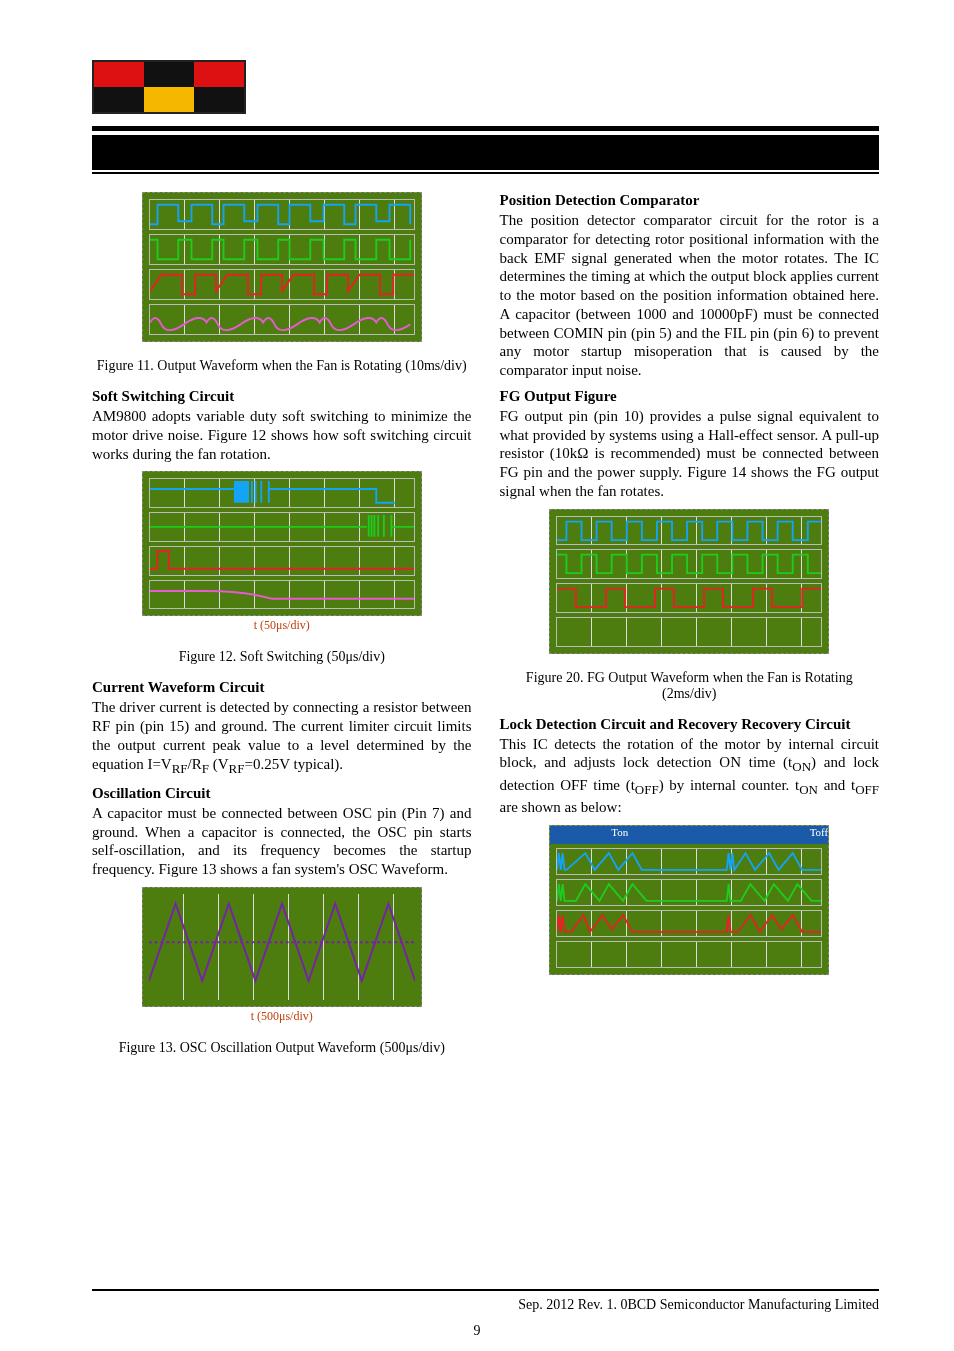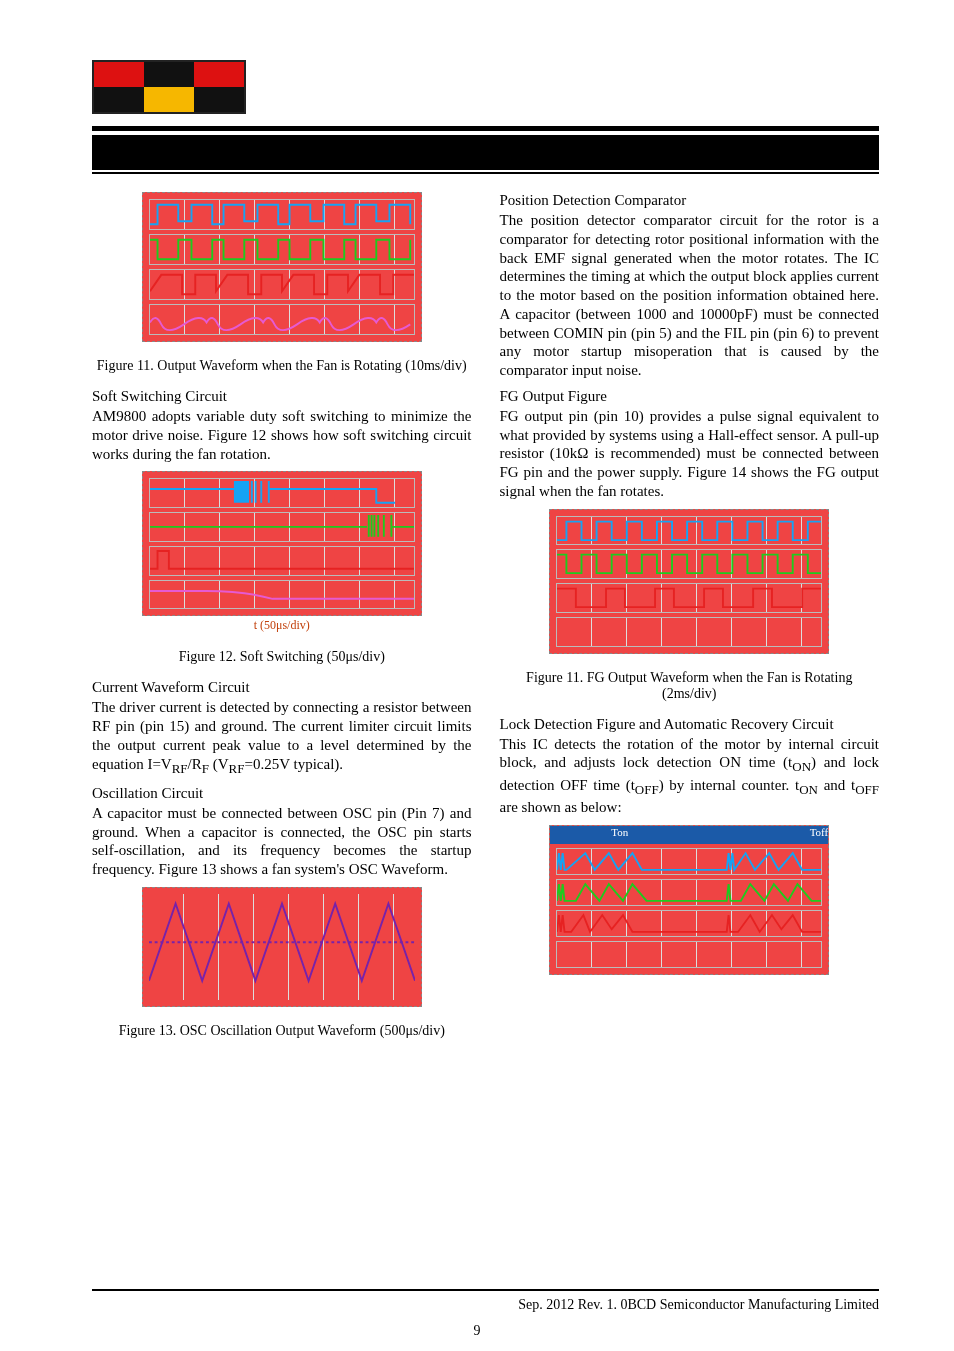--- a/index.html
+++ b/index.html
@@ -46,29 +46,29 @@
     column-count: 2;
     column-gap: 28px;
   }
   .cols p, .cols div { break-inside: avoid-column; }
   .para {
     text-align: justify;
     margin: 0 0 8px 0;
     line-height: 1.25;
   }
   .caption { text-align: center; font-size: 14px; margin: 16px 0 14px 0; }
-  .subhead { font-weight: normal; margin: 6px 0 2px 0; }
+  .subhead { font-weight: bold; margin: 6px 0 2px 0; }
 
   
   .fig {
     width: 280px;
     margin: 0 auto 0 auto;
     border: 1px dashed #888;
     box-sizing: border-box;
-    background: #ef4444;
+    background: #4d7c0f;
     position: relative;
   }
   .fig-inner { position:absolute; inset:6px; display:flex; flex-direction:column; gap:4px; }
   .trace { flex:1; position:relative; overflow:hidden; border:1px solid #bbb; background: repeating-linear-gradient(90deg, #0000 0, #0000 34px, #ddd 34px, #ddd 35px); }
   .trace svg { position:absolute; inset:0; width:100%; height:100%; }
   .blue path{stroke:#15a3f4;}
   .green path{stroke:#1ecb1e;}
   .red path{stroke:#e62222;}
   .pink path{stroke:#e65ad2;}
   .trace path{fill:none; stroke-width:2;}
@@ -180,20 +180,21 @@
       <div class="fig" style="height:120px; border-style:dashed;">
         <div class="fig-inner">
           <div class="trace tri" style="border:0;">
               <svg viewBox="0 0 280 110" preserveAspectRatio="none">
             <path d="M0 90 L28 10 L56 90 L84 10 L112 90 L140 10 L168 90 L196 10 L224 90 L252 10 L280 90"></path>
             <path d="M0 50 L280 50" stroke="#bbb" stroke-dasharray="3 3"></path>
           </svg>
             </div>
         </div>
       </div>
+      <div class="xaxis">t (500μs/div)</div>
       <div class="caption">Figure 13. OSC Oscillation Output Waveform (500μs/div)</div>
     </div>
 
     <div class="subhead">Position Detection Comparator</div>
     <p class="para">The position detector comparator circuit for the rotor is a comparator for detecting rotor positional information with the back EMF signal generated when the motor rotates. The IC determines the timing at which the output block applies current to the motor based on the position information obtained here. A capacitor (between 1000 and 10000pF) must be connected between COMIN pin (pin 5) and the FIL pin (pin 6) to prevent any motor startup misoperation that is caused by the comparator input noise.</p>
 
     <div class="subhead">FG Output Figure</div>
     <p class="para">FG output pin (pin 10) provides a pulse signal equivalent to what provided by systems using a Hall-effect sensor. A pull-up resistor (10kΩ is recommended) must be connected between FG pin and the power supply. Figure 14 shows the FG output signal when the fan rotates.</p>
 
     <div>
@@ -212,24 +213,24 @@
           <div class="trace red">
               <svg viewBox="0 0 280 30" preserveAspectRatio="none">
                 <path d="M0 5 L20 5 L20 25 L52 25 L52 5 L72 5 L72 25 L104 25 L104 5 L124 5 L124 25 L156 25 L156 5 L176 5 L176 25 L208 25 L208 5 L228 5 L228 25 L260 25 L260 5 L280 5"></path>
               </svg>
             </div>
           <div class="trace">
               <svg viewBox="0 0 280 30" preserveAspectRatio="none"></svg>
             </div>
         </div>
       </div>
-      <div class="caption">Figure 11. FG Output Waveform when the Fan is Rotating (2ms/div)</div>
-    </div>
-
-    <div class="subhead">Lock Detection Figure and Automatic Recovery Circuit</div>
+      <div class="caption">Figure 20. FG Output Waveform when the Fan is Rotating (2ms/div)</div>
+    </div>
+
+    <div class="subhead">Lock Detection Circuit and Recovery Recovery Circuit</div>
     <p class="para">This IC detects the rotation of the motor by internal circuit block, and adjusts lock detection ON time (t<sub>ON</sub>) and lock detection OFF time (t<sub>OFF</sub>) by internal counter. t<sub>ON</sub> and t<sub>OFF</sub> are shown as below:</p>
 
     <div>
       <div class="fig" style="height:150px;">
         <div style="position:absolute; top:0; left:0; right:0; height:18px; background:#1b5aa8; color:#fff; font-size:11px; display:flex;">
           <div style="flex:1; text-align:center;">Ton</div>
           <div style="flex:1; text-align:right;">Toff</div>
         </div>
         <div class="fig-inner" style="top:22px;">
           <div class="trace blue">

